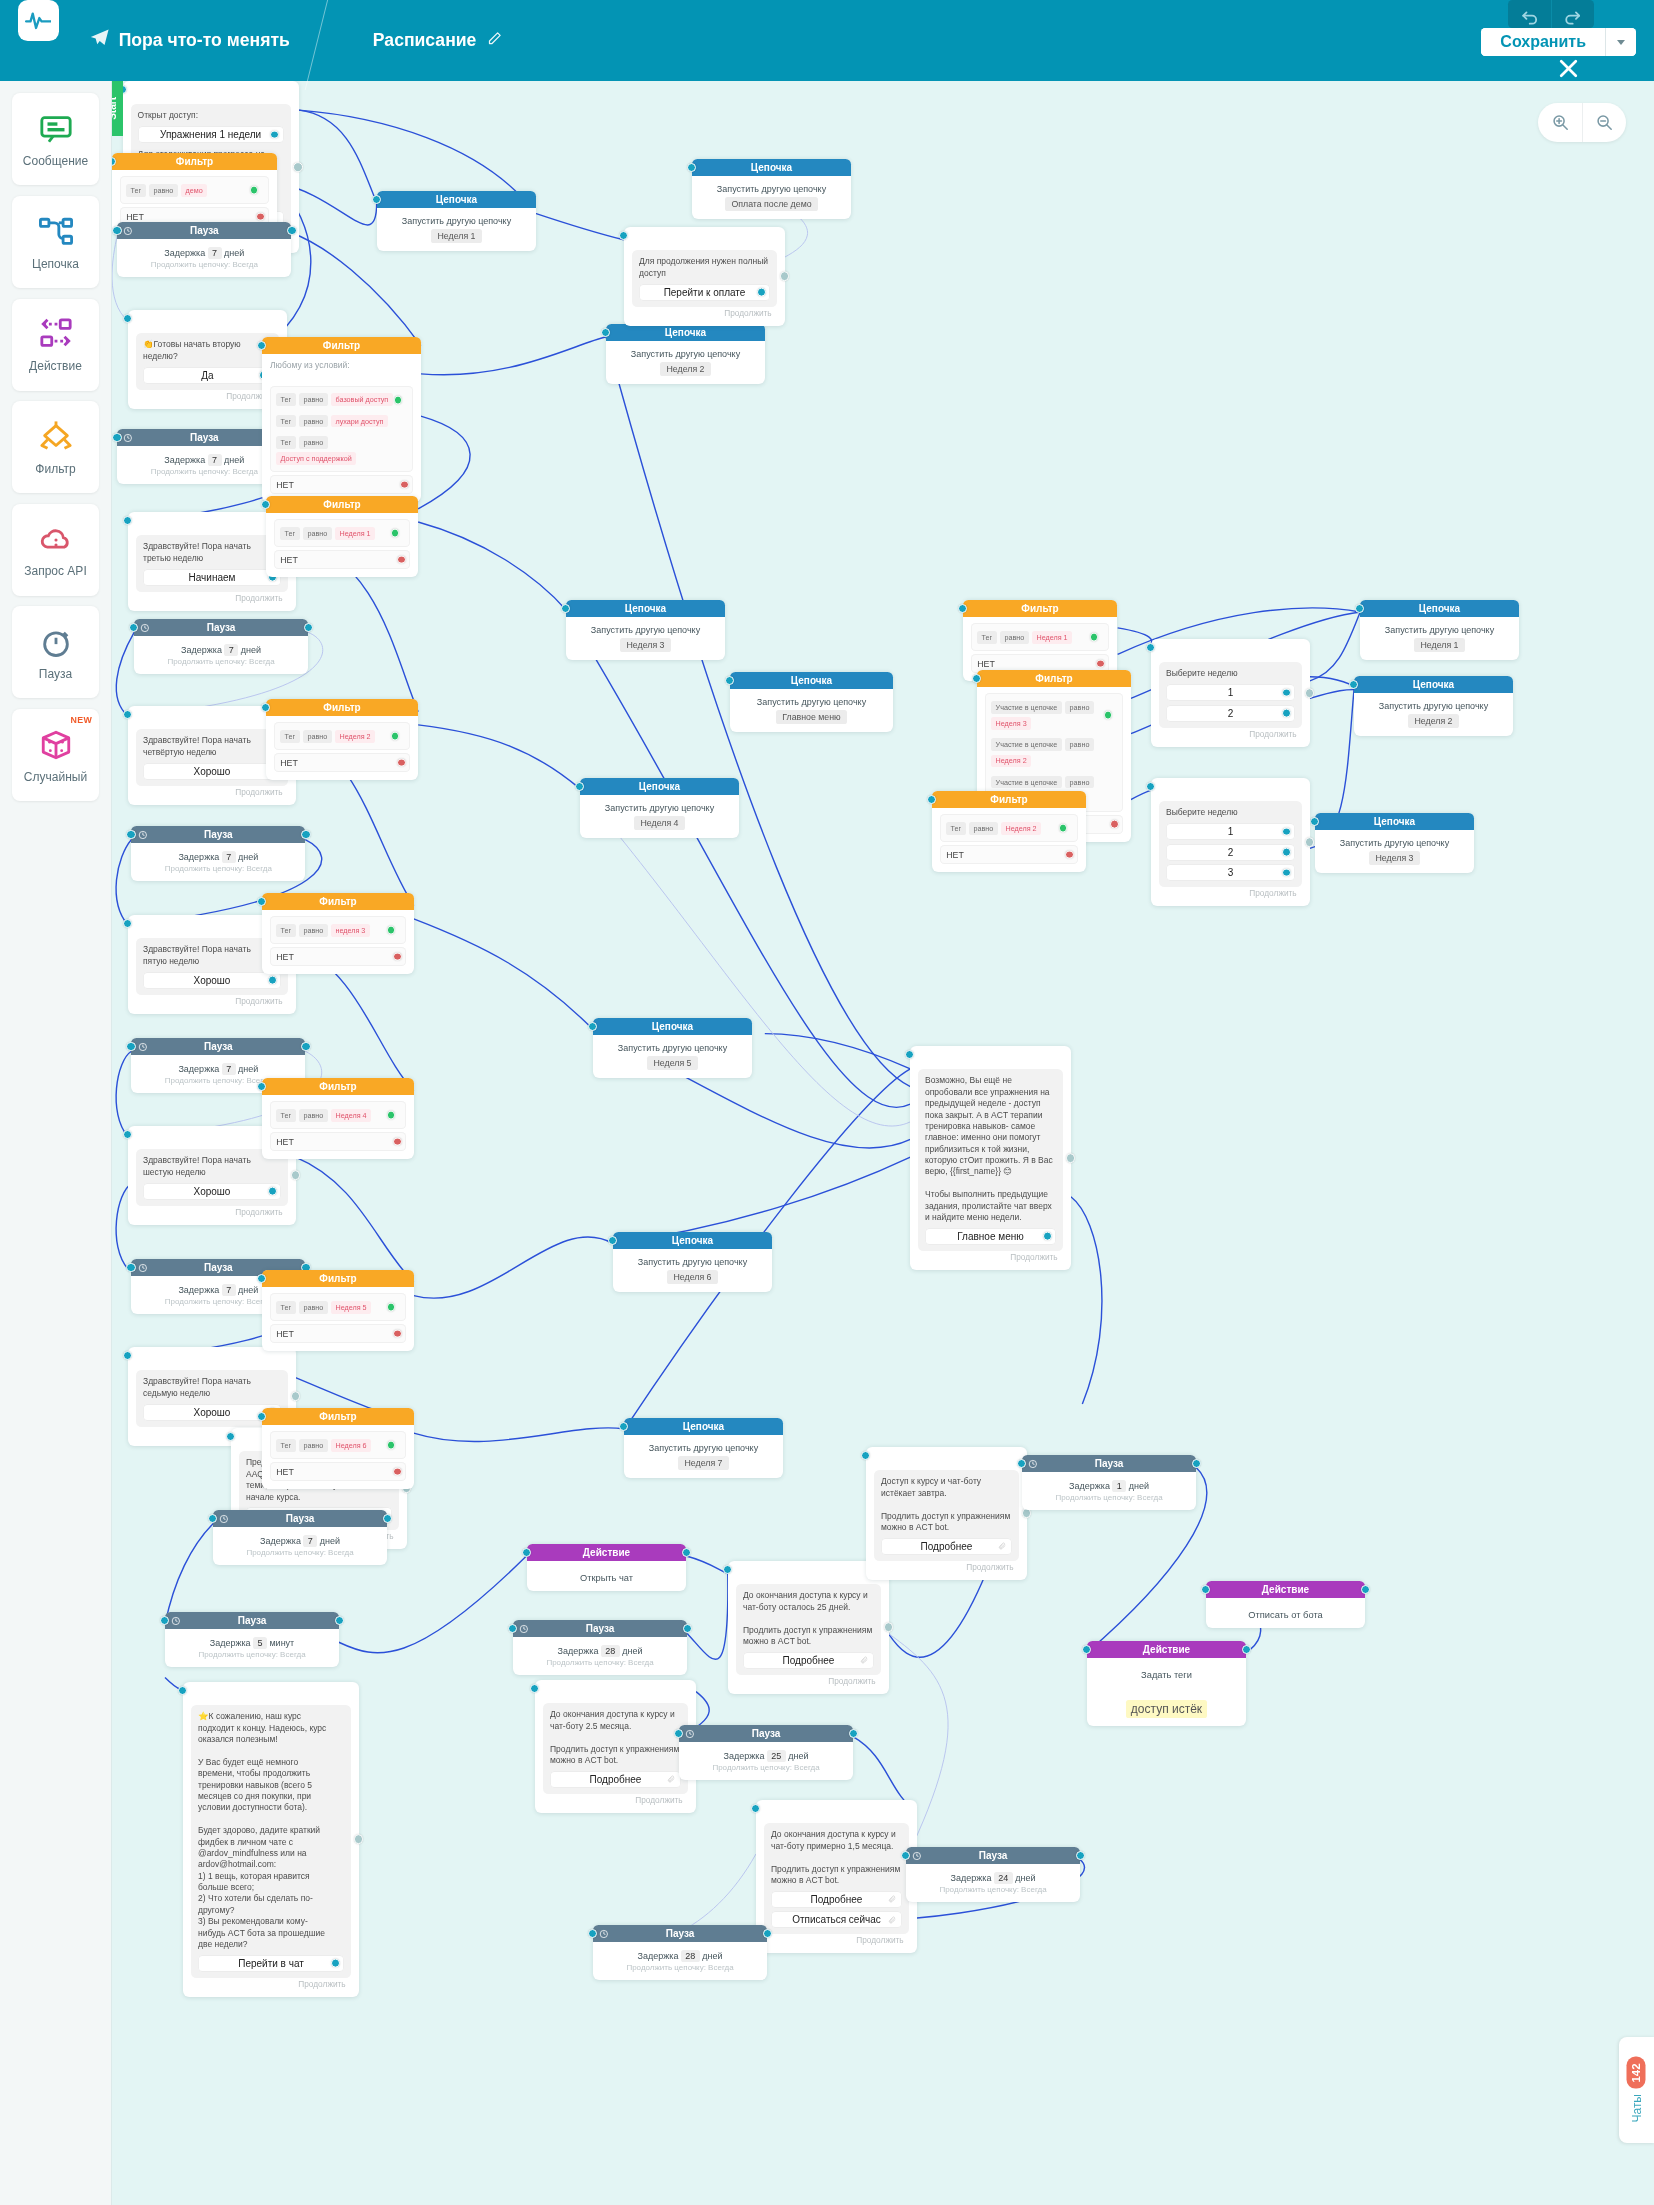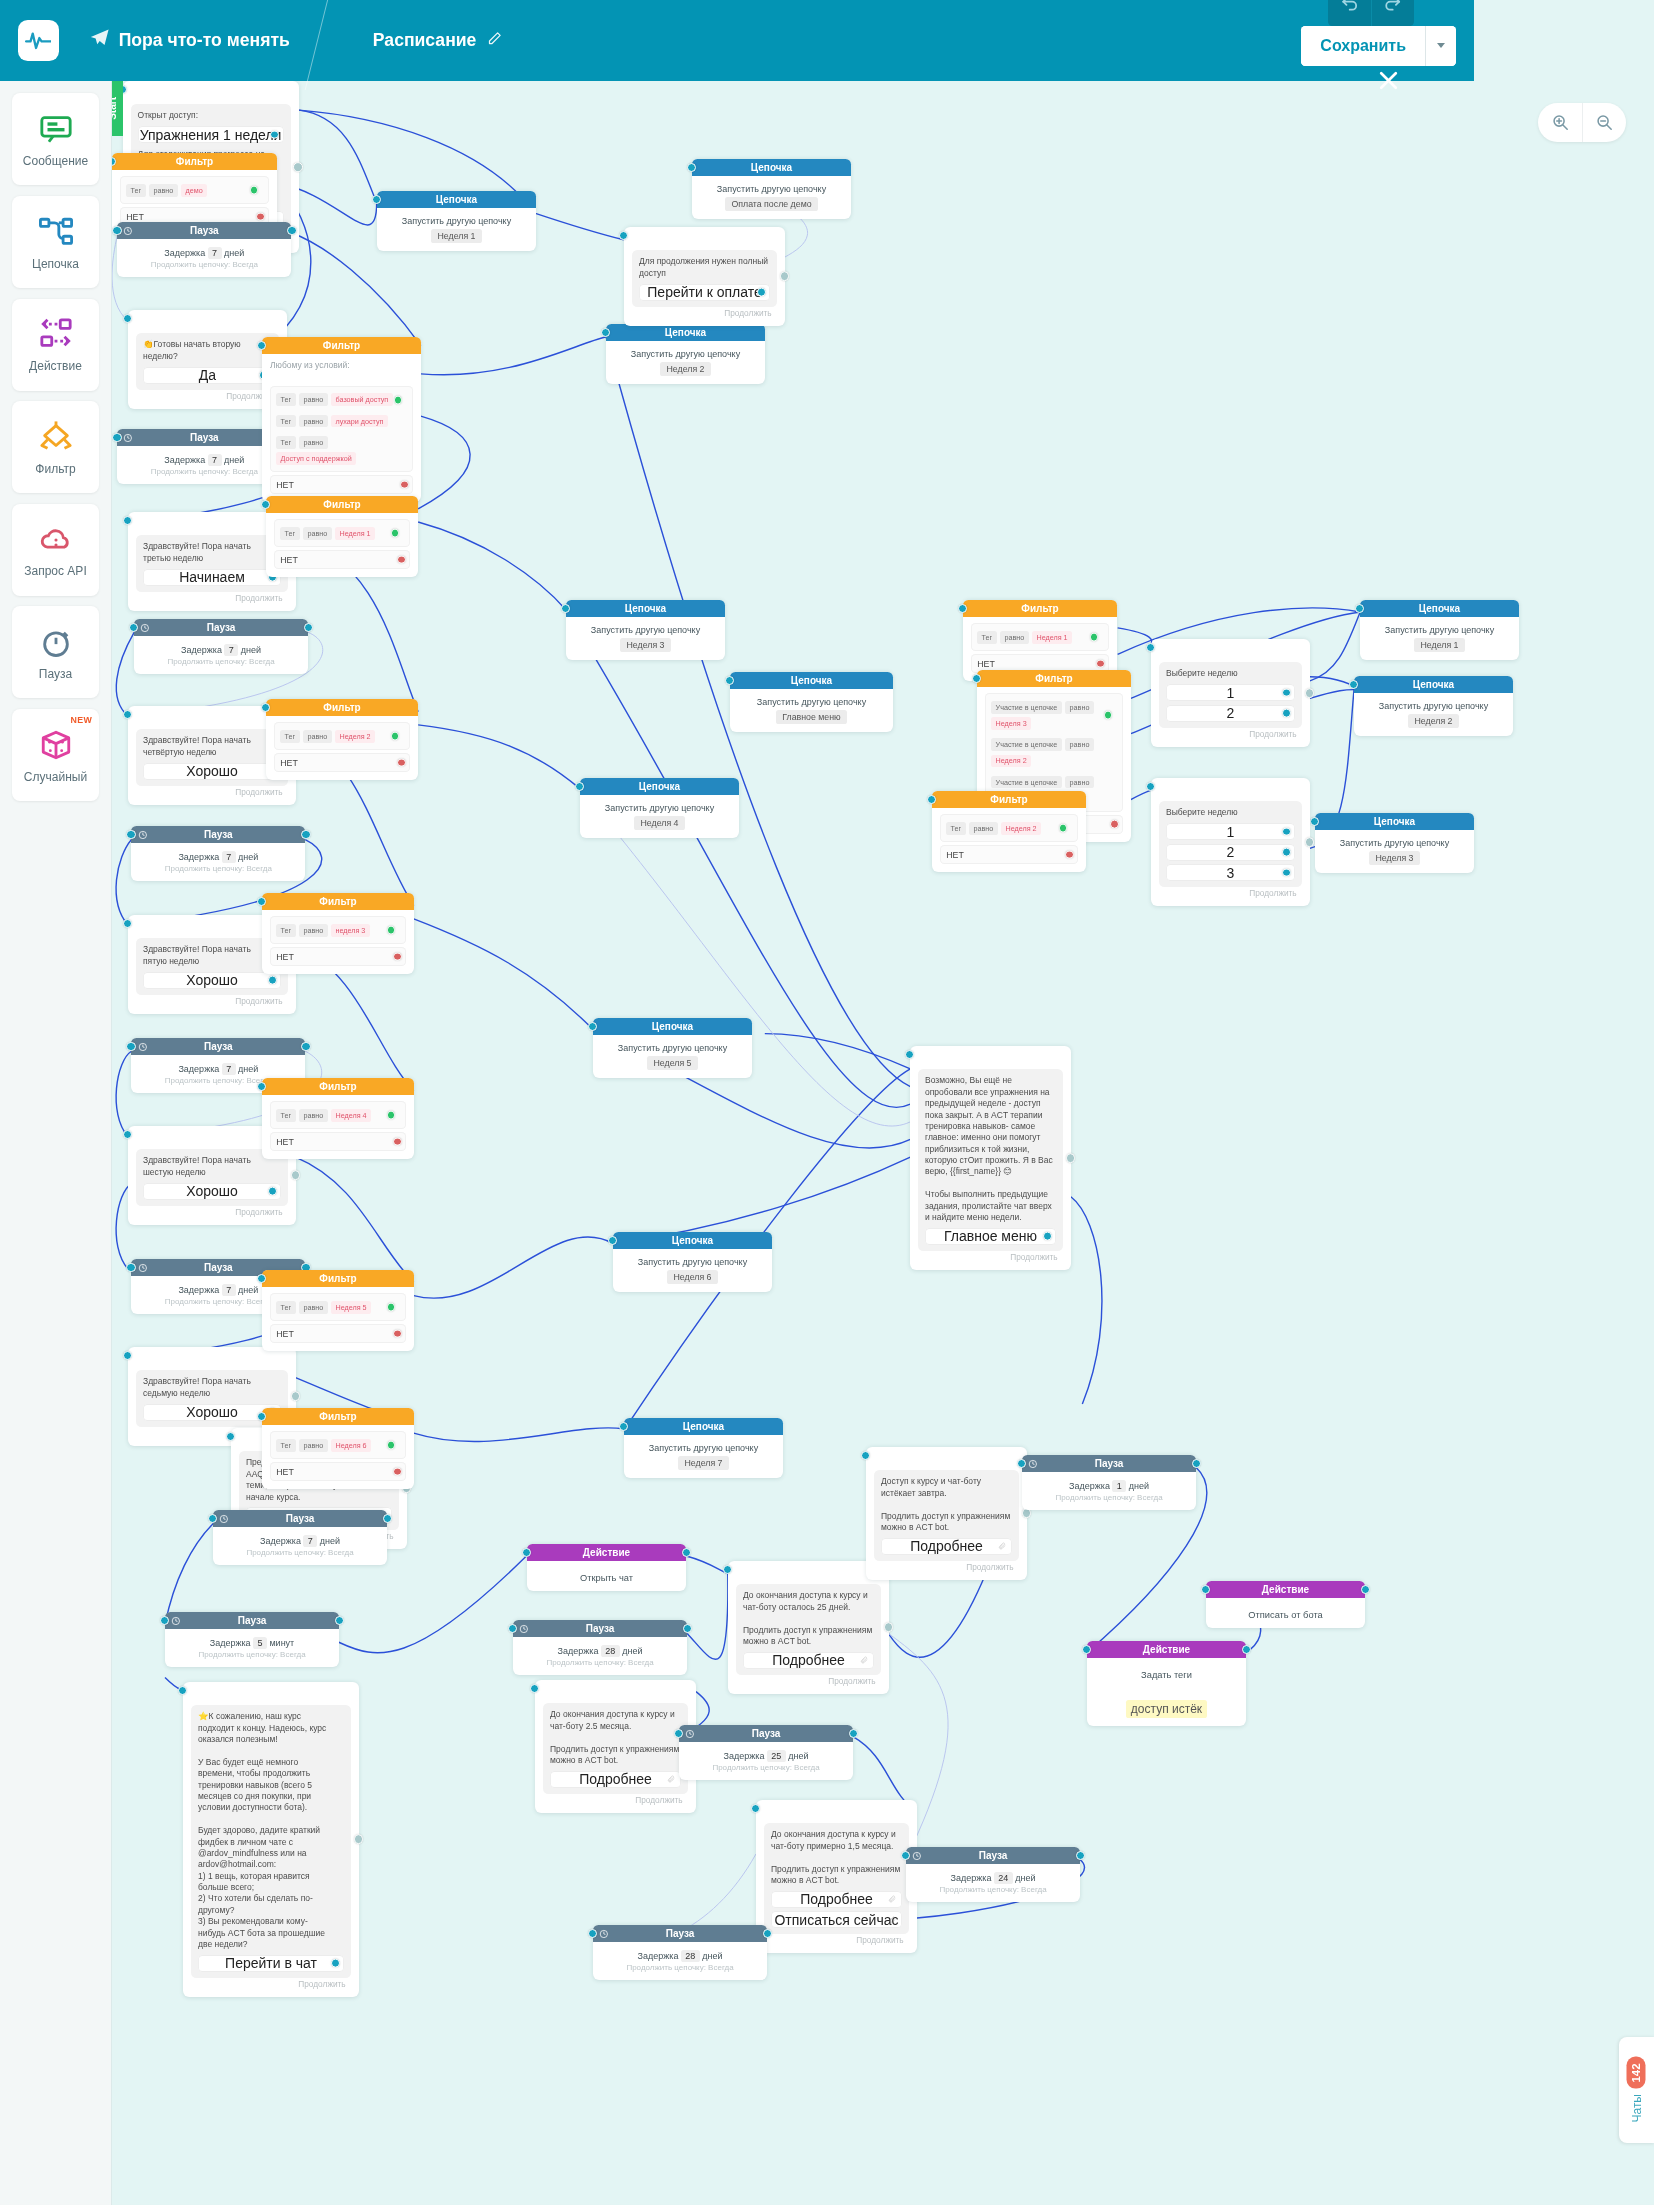--- a/index.html
+++ b/index.html
@@ -8,22 +8,22 @@
     margin: 0; padding: 0;
     width: 1654px; height: 2206px;
     overflow: hidden;
     font-family: "Liberation Sans", "DejaVu Sans", sans-serif;
     background: #e3f5f4;
   }
   #app { position: relative; width: 1654px; height: 2206px; }
 
   
   #topbar {
-    position: absolute; top: 0; left: 0; width: 1474px; height: 81px;
-    background: #0394b4; display: flex; align-items: center; z-index: 60;
+    position: absolute; top: 0; left: 0; width: 1654px; height: 81px;
+    background: #0394b4; display: flex; z-index: 60;
   }
   #logo {
     width: 41px; height: 41px; margin-left: 17.6px; border-radius: 9.7px;
     background: #ffffff; display: flex; align-items: center; justify-content: center;
     flex: none;
   }
   #logo svg { width: 26.5px; height: 26.5px; }
   .bc-sep {
     position: absolute; left: 262px; top: -8.8px;
     width: 56px; height: 99px;
@@ -144,21 +144,21 @@
   .node.filter .hdr { background: #f9a825; }
   .node.pause .hdr { background: #5f7d92; }
   .node.action .hdr { background: #a93bbd; }
   .node .body { padding: 6.2px 8px 8px 8px; }
 
   .bubble { background: #f2f2f2; border-radius: 5.3px; padding: 6.2px 7px; }
   .btxt { font-size: 8.5px; color: #4c4c4c; line-height: 1.34; white-space: pre-line; }
   .btn-row {
     margin-top: 4.4px; background: #fff; border-radius: 4.4px; height: 17px;
     display: flex; align-items: center; justify-content: center; position: relative;
-    font-size: 14px; color: #222; box-shadow: 0 0 0 0.9px #ececec inset;
+    font-size: 10px; color: #222; box-shadow: 0 0 0 0.9px #ececec inset;
   }
   .btn-row + .btn-row { margin-top: 3.5px; }
   .clip { position: absolute; right: 6.2px; top: 50%; transform: translateY(-50%); opacity: .4; }
   .clip svg { width: 8px; height: 8px; display: block; }
   .cont {
     margin-top: 1px; text-align: right; color: #b9bfc2; font-size: 8.3px; padding-right: 5.3px;
   }
   .chain-line { text-align: center; font-size: 9px; color: #45555c; margin-top: 1.8px; }
   .chain-tag {
     display: inline-block; margin: 3.5px auto 0 auto; background: #ececec; color: #555;

